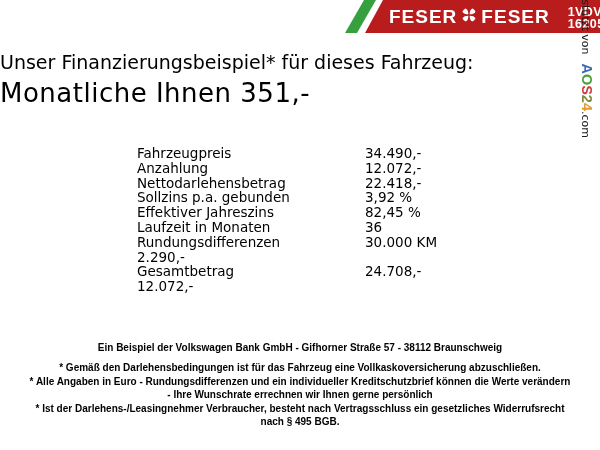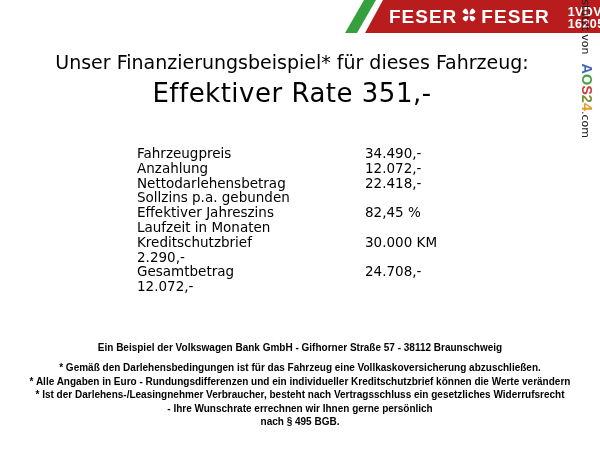--- a/index.html
+++ b/index.html
@@ -47,21 +47,20 @@
     letter-spacing: 0.4px;
     margin-left: 18px;
     padding-top: 3px;
     line-height: 1;
   }
 
   
   .headings {
     position: absolute;
     top: 51px; left: 0; right: 16px;
-    text-align: center;
   }
   .title {
     font-size: 19px;
     font-weight: normal;
     line-height: 23px;
   }
   .subtitle {
     font-size: 26px;
     font-weight: normal;
     letter-spacing: 0.5px;
@@ -148,48 +147,50 @@
         </g>
       </svg>
     </span>
     <span class="brand-word">FESER</span>
     <span class="vehicle-code">1VDV-16205</span>
   </div>
 </div>
 
 <div class="headings">
   <div class="title">Unser Finanzierungsbeispiel* für dieses Fahrzeug:</div>
-  <div class="subtitle">Effektiver Rate 351,-</div>
+  <div class="subtitle">Monatliche Ihnen 351,-</div>
 </div>
 
 <div class="fin-table">
   <div class="fin-row">
     <span>Fahrzeugpreis</span>
     <span>34.490,-</span>
   </div>
   <div class="fin-row">
     <span>Anzahlung</span>
     <span>12.072,-</span>
   </div>
   <div class="fin-row">
     <span>Nettodarlehensbetrag</span>
     <span>22.418,-</span>
   </div>
   <div class="fin-row">
     <span>Sollzins p.a. gebunden</span>
+    <span>3,92 %</span>
   </div>
   <div class="fin-row">
     <span>Effektiver Jahreszins</span>
     <span>82,45 %</span>
   </div>
   <div class="fin-row">
     <span>Laufzeit in Monaten</span>
-  </div>
-  <div class="fin-row">
-    <span>Kreditschutzbrief</span>
+    <span>36</span>
+  </div>
+  <div class="fin-row">
+    <span>Rundungsdifferenzen</span>
     <span>30.000 KM</span>
   </div>
   <div class="fin-row">
     <span>2.290,-</span>
   </div>
   <div class="fin-row">
     <span>Gesamtbetrag</span>
     <span>24.708,-</span>
   </div>
   <div class="fin-row">
@@ -202,16 +203,16 @@
   <span class="aos-logo">
     <span class="aos-letter" style="color: rgb(62, 104, 176);">A</span><span class="aos-letter" style="color: rgb(74, 162, 60);">O</span><span class="aos-letter" style="color: rgb(207, 58, 60);">S</span><span class="aos-letter" style="color: rgb(122, 140, 53);">2</span><span class="aos-letter" style="color: rgb(227, 155, 45);">4</span></span>
     <span class="aos-suffix">.com</span>
 </div>
 
 <div class="bank-line">Ein Beispiel der Volkswagen Bank GmbH - Gifhorner Straße 57 - 38112 Braunschweig</div>
 
 <div class="disclaimers">
   <div class="disclaimer-line">* Gemäß den Darlehensbedingungen ist für das Fahrzeug eine Vollkaskoversicherung abzuschließen.</div>
   <div class="disclaimer-line">* Alle Angaben in Euro - Rundungsdifferenzen und ein individueller Kreditschutzbrief können die Werte verändern</div>
+  <div class="disclaimer-line">- Ihre Wunschrate errechnen wir Ihnen gerne persönlich</div>
   <div class="disclaimer-line">* Ist der Darlehens-/Leasingnehmer Verbraucher, besteht nach Vertragsschluss ein gesetzliches Widerrufsrecht</div>
-  <div class="disclaimer-line">- Ihre Wunschrate errechnen wir Ihnen gerne persönlich</div>
   <div class="disclaimer-line">nach § 495 BGB.</div>
 </div>
 
 </body></html>

